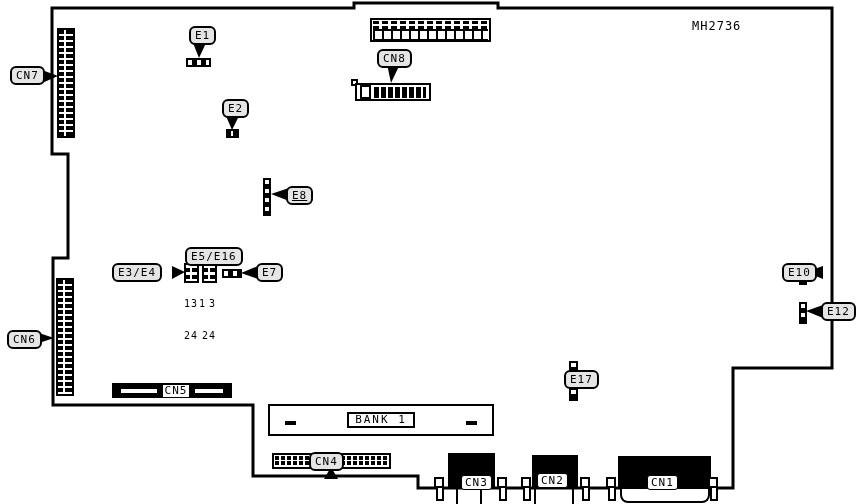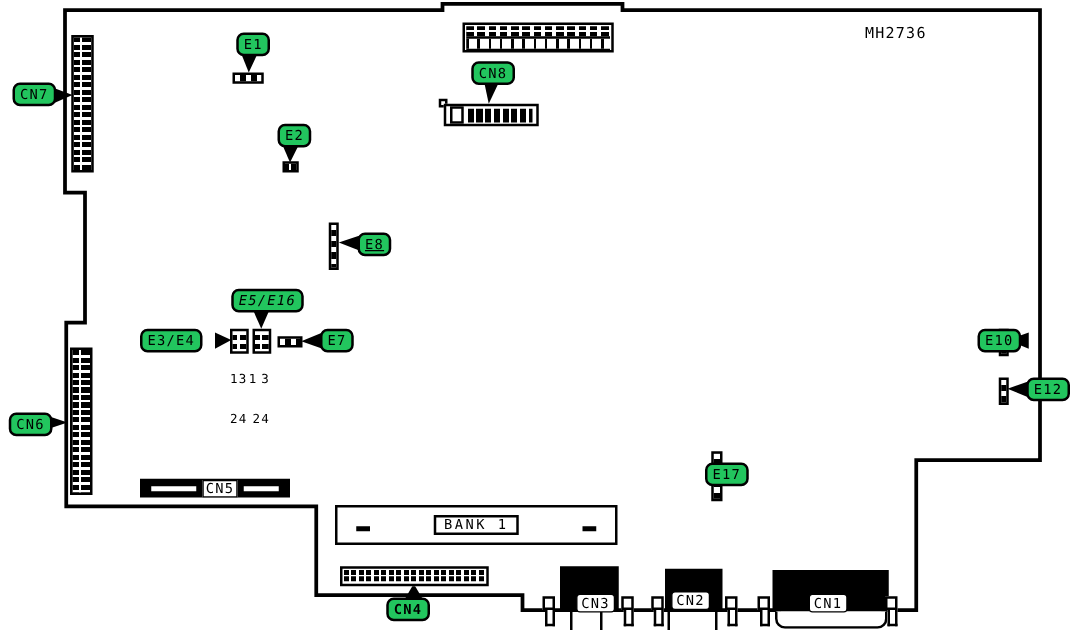--- a/index.html
+++ b/index.html
@@ -1,20 +1,20 @@
 <!DOCTYPE html>
 <html><head>
 <meta charset="utf-8">
 <style>
   html,body{margin:0;padding:0;background:#fff;}
   #stage{position:relative;width:858px;height:504px;background:#fff;overflow:hidden;
          font-family:"DejaVu Sans Mono",monospace;color:#000;}
   #outline-svg{position:absolute;left:0;top:0;z-index:1;}
   .comp{position:absolute;z-index:2;box-sizing:border-box;}
-  .callout{position:absolute;z-index:3;border:2px solid #000;border-radius:6px;background:#22c55e;
+  .callout{position:absolute;z-index:3;border:2px solid #000;border-radius:6px;background:#e5e5e5;
            font-size:11px;line-height:13px;padding:1px 4px;letter-spacing:1px;white-space:nowrap;}
   .pinnum{position:absolute;z-index:3;font-size:10px;line-height:10px;letter-spacing:1px;background:#fff;margin-top:47px;}
   .pinnum.spread{letter-spacing:4px;background:transparent;}
   
   .vconn{border:2px solid #000;
          background:
            repeating-linear-gradient(to bottom, rgba(0,0,0,0) 0 4px, #fff 4px 6px),
            linear-gradient(90deg, #000 0 5px, #fff 5px 7px, #000 7px);}
   
   .vstrip{border:2px solid #000;
@@ -168,21 +168,21 @@
   <div class="comp pinleg" style="left:480px;top:489px;width:2px;height:15px;"></div>
   <div class="comp pinleg" style="left:534px;top:489px;width:2px;height:15px;"></div>
   <div class="comp pinleg" style="left:572px;top:489px;width:2px;height:15px;"></div>
 
   <div class="callout" style="left:10px;top:66px;">CN7</div>
   <div class="callout" style="left:7px;top:330px;">CN6</div>
   <div class="callout" style="left:189px;top:26px;">E1</div>
   <div class="callout" style="left:222px;top:99px;">E2</div>
   <div class="callout" style="left:377px;top:49px;">CN8</div>
   <div class="callout" style="left:286px;top:186px;text-decoration:underline;">E8</div>
-  <div class="callout" style="left:185px;top:231px;font-style:italic;">E5/E16</div>
+  <div class="callout" style="left:185px;top:247px;">E5/E16</div>
   <div class="callout" style="left:112px;top:263px;">E3/E4</div>
   <div class="callout" style="left:256px;top:263px;">E7</div>
   <div class="callout" style="left:782px;top:263px;">E10</div>
   <div class="callout" style="left:821px;top:302px;">E12</div>
   <div class="callout" style="left:564px;top:370px;">E17</div>
-  <div class="callout" style="left:309px;top:478px;font-weight:bold;">CN4</div>
+  <div class="callout" style="left:309px;top:452px;">CN4</div>
 
 </div>
 
 </body></html>

